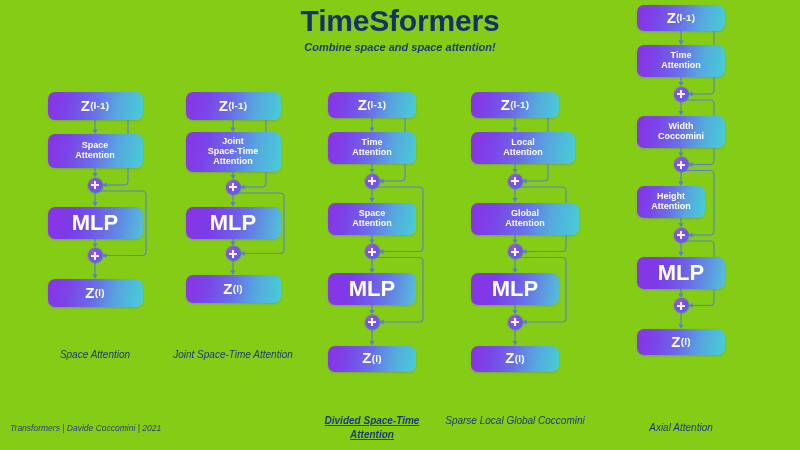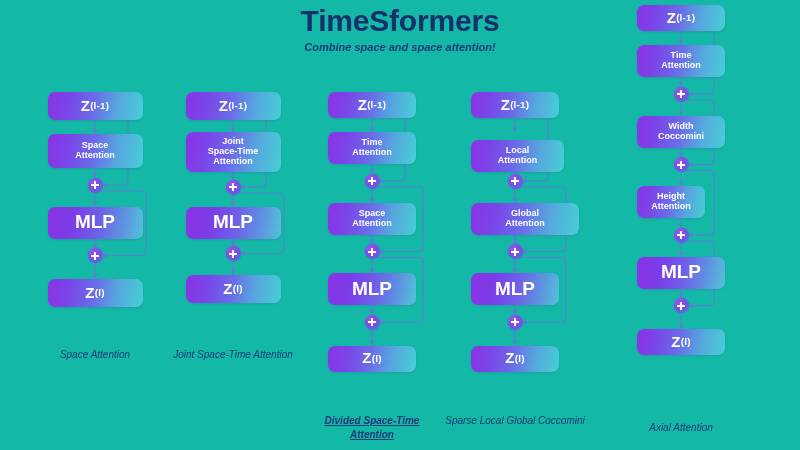--- a/index.html
+++ b/index.html
@@ -4,21 +4,21 @@
 <style>
   html, body {
     margin: 0;
     padding: 0;
     background: #ffffff;
   }
   #canvas {
     position: relative;
     width: 800px;
     height: 450px;
-    background: #14b8a6;
+    background: #84cc16;
     overflow: hidden;
     font-family: "Liberation Sans", sans-serif;
   }
 
   
   #title {
     position: absolute;
     left: 0;
     top: 4px;
     width: 800px;
@@ -69,21 +69,21 @@
     line-height: 1.08;
     background: linear-gradient(100deg, #8B32E6 0%, #7a45e8 22%, #6a6ce8 48%, #56a7df 72%, #46cfd4 100%);
     box-shadow: 0 1px 2px rgba(90,60,170,0.22);
     user-select: none;
   }
   .node.z {
     font-size: 15px;
     letter-spacing: 0.2px;
   }
   .node.mlp {
-    font-size: 19px;
+    font-size: 22px;
     background: linear-gradient(100deg, #8B32E6 0%, #7b3ce8 26%, #6f5ee8 52%, #5f8ee2 76%, #52c4d8 100%);
   }
   .node.att {
     font-size: 9px;
     padding: 0 21px;
   }
   .node sup {
     font-size: 0.66em;
     vertical-align: super;
     line-height: 0;
@@ -275,34 +275,35 @@
       <div class="node z" style="left: 328px; top: 92px; width: 88px; height: 26px;">Z<sup>(l-1)</sup></div>
       <div class="node att" style="left: 328px; top: 132px; width: 88px; height: 32px;">Time Attention</div>
       <div class="plus" title="+" style="left: 364.5px; top: 173.5px;"></div>
       <div class="node att" style="left: 328px; top: 202.5px; width: 88px; height: 32px;">Space Attention</div>
       <div class="plus" title="+" style="left: 364.5px; top: 244px;"></div>
       <div class="node mlp" style="left: 328px; top: 273px; width: 88px; height: 32px;">MLP</div>
       <div class="plus" title="+" style="left: 364.5px; top: 314.5px;"></div>
       <div class="node z" style="left: 328px; top: 345.5px; width: 88px; height: 26px;">Z<sup>(l)</sup></div>
       <div class="caption emph" style="left: 302px; top: 414px; width: 140px;">Divided Space-Time Attention</div>
       <div class="node z" style="left: 471px; top: 92px; width: 88px; height: 26px;">Z<sup>(l-1)</sup></div>
-      <div class="node att" style="left: 471px; top: 140px; width: 93px; height: 32px;">Local Attention</div>
+      <div class="node att" style="left: 471px; top: 132px; width: 104px; height: 32px;">Local Attention</div>
       <div class="plus" title="+" style="left: 507.5px; top: 173.5px;"></div>
       <div class="node att" style="left: 471px; top: 202.5px; width: 108px; height: 32px;">Global Attention</div>
       <div class="plus" title="+" style="left: 507.5px; top: 244px;"></div>
       <div class="node mlp" style="left: 471px; top: 273px; width: 88px; height: 32px;">MLP</div>
       <div class="plus" title="+" style="left: 507.5px; top: 314.5px;"></div>
       <div class="node z" style="left: 471px; top: 345.5px; width: 88px; height: 26px;">Z<sup>(l)</sup></div>
       <div class="caption" style="left: 445px; top: 414px; width: 140px;">Sparse Local Global Coccomini</div>
       <div class="node z" style="left: 637px; top: 5px; width: 88px; height: 26px;">Z<sup>(l-1)</sup></div>
       <div class="node att" style="left: 637px; top: 45px; width: 88px; height: 32px;">Time Attention</div>
       <div class="plus" title="+" style="left: 673.5px; top: 86.5px;"></div>
       <div class="node att" style="left: 637px; top: 115.5px; width: 88px; height: 32px;">Width Coccomini</div>
       <div class="plus" title="+" style="left: 673.5px; top: 157px;"></div>
       <div class="node att" style="left: 637px; top: 186px; width: 68px; height: 32px;">Height Attention</div>
       <div class="plus" title="+" style="left: 673.5px; top: 227.5px;"></div>
       <div class="node mlp" style="left: 637px; top: 256.5px; width: 88px; height: 32px;">MLP</div>
       <div class="plus" title="+" style="left: 673.5px; top: 298px;"></div>
       <div class="node z" style="left: 637px; top: 329px; width: 88px; height: 26px;">Z<sup>(l)</sup></div>
       <div class="caption" style="left: 611px; top: 421px; width: 140px;">Axial Attention</div>
     </div>
 
+  <div id="footer">Transformers | Davide Coccomini | 2021</div>
 </div>
 
 </body></html>

